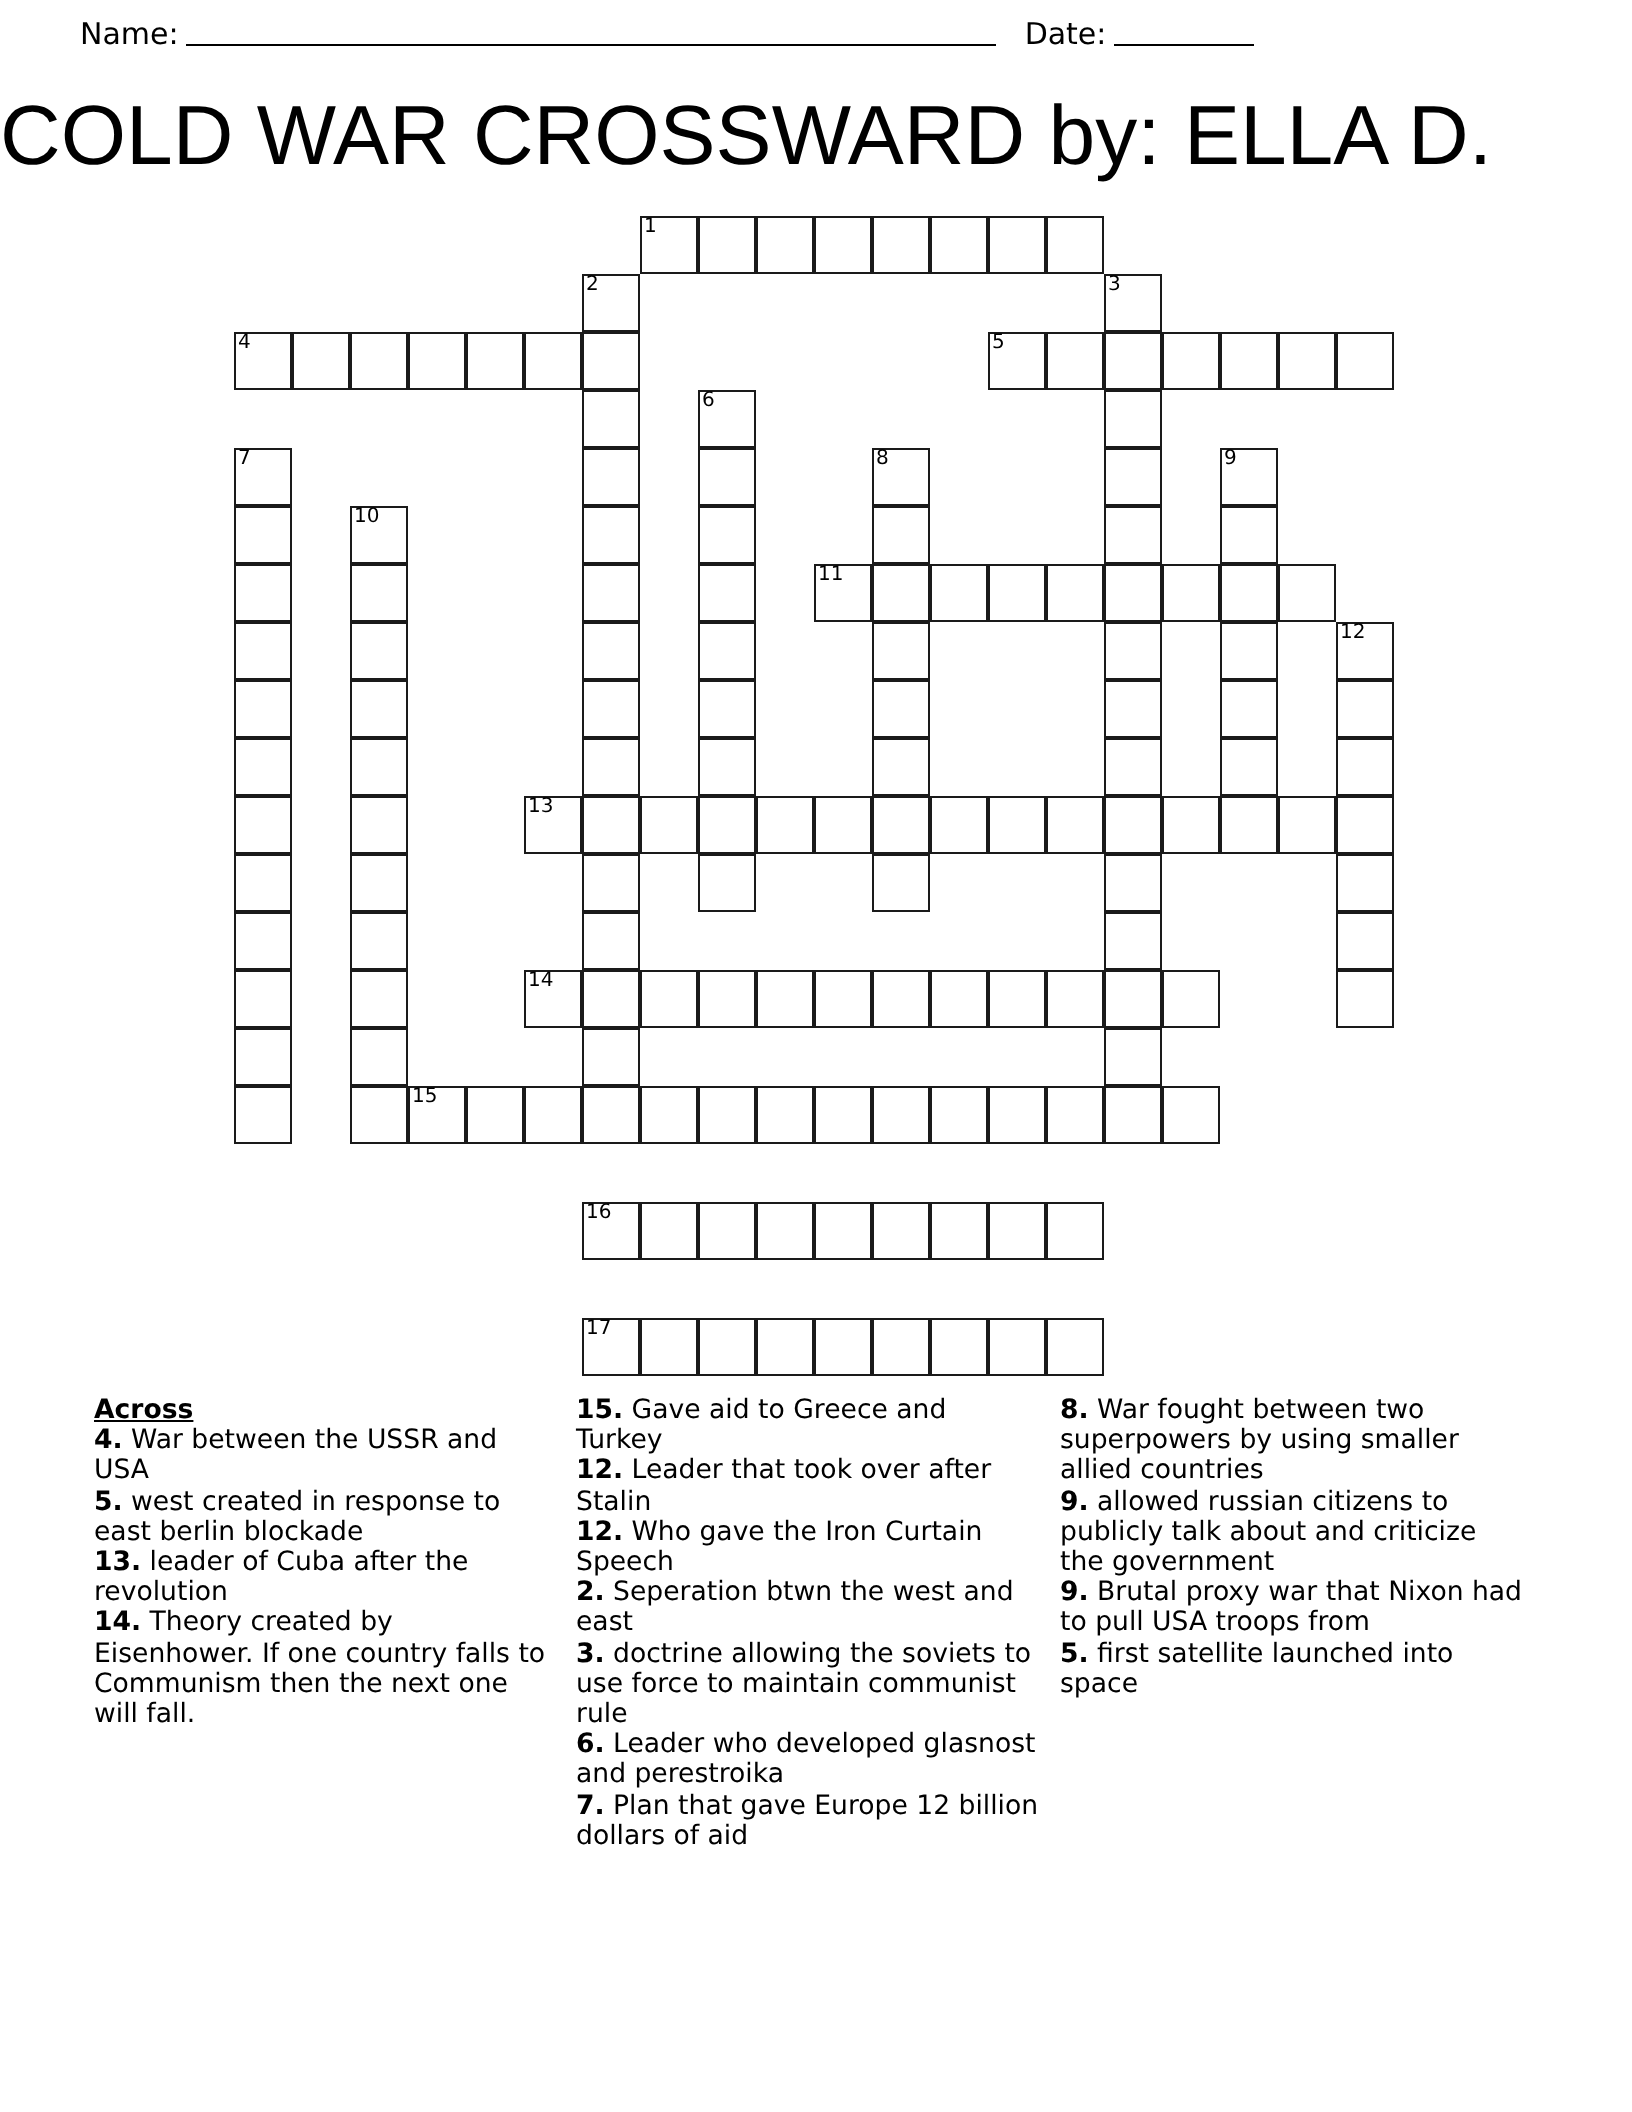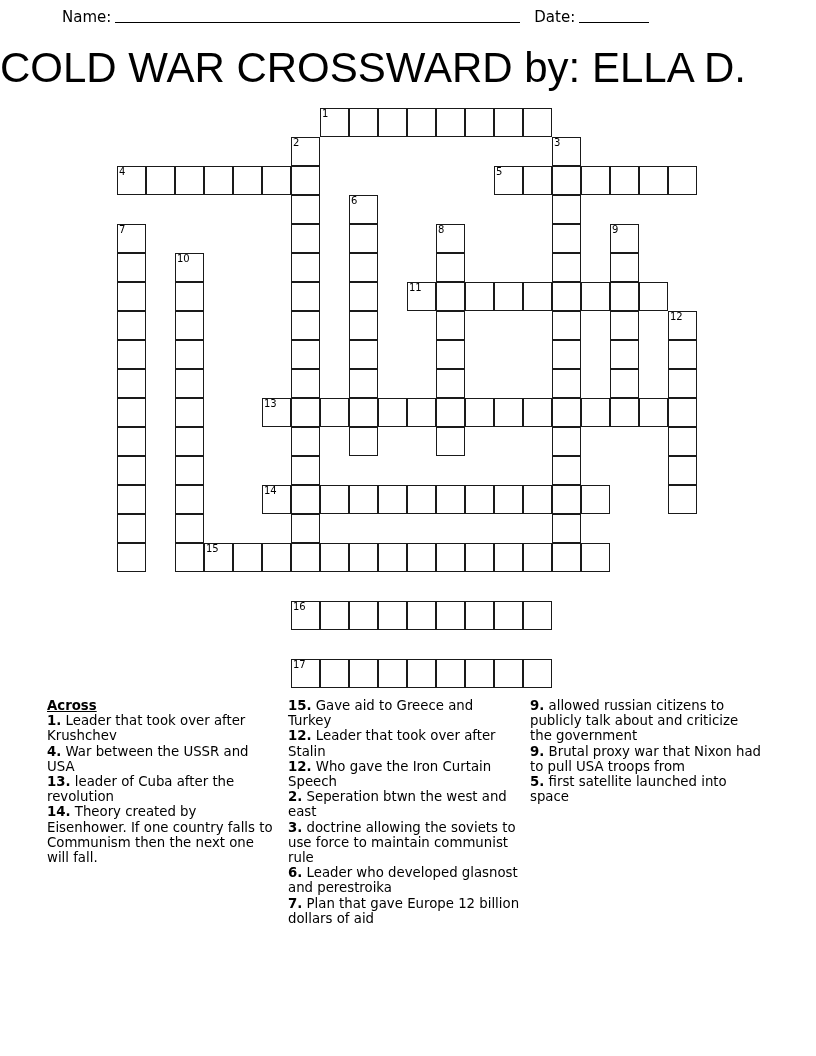--- a/index.html
+++ b/index.html
@@ -20,21 +20,21 @@
   .header-row {
     position: absolute;
     left: 0;
     top: 0;
     width: 816px;
     height: 26px;
     display: flex;
     align-items: flex-end;
     font-size: 15px;
   }
-  .name-label { margin-left: 62px; white-space: nowrap; }
+  .name-label { margin-left: 40px; white-space: nowrap; }
   .name-rule {
     flex: 0 0 405px;
     border-bottom: 1.3px solid #000;
     margin: 0 0 3px 4px;
     height: 13px;
   }
   .date-label { margin-left: 14px; white-space: nowrap; }
   .date-rule {
     flex: 0 0 70px;
     border-bottom: 1.3px solid #000;
@@ -319,32 +319,33 @@
     <div class="cell" style="left: 407px; top: 659px;"></div>
     <div class="cell" style="left: 436px; top: 659px;"></div>
     <div class="cell" style="left: 465px; top: 659px;"></div>
     <div class="cell" style="left: 494px; top: 659px;"></div>
     <div class="cell" style="left: 523px; top: 659px;"></div>
   </div>
 
 <div id="clues">
   <div class="clue-col col-1">
       <span class="section-head">Across</span>
-      <span class="clue"><b>1.</b> Leader that took over after Krushchev</span>
       <span class="clue"><b>4.</b> War between the USSR and USA</span>
+      <span class="clue"><b>5.</b> west created in response to east berlin blockade</span>
       <span class="clue"><b>13.</b> leader of Cuba after the revolution</span>
       <span class="clue"><b>14.</b> Theory created by Eisenhower. If one country falls to Communism then the next one will fall.</span>
     </div>
   <div class="clue-col col-2">
       <span class="clue"><b>15.</b> Gave aid to Greece and Turkey</span>
       <span class="clue"><b>12.</b> Leader that took over after Stalin</span>
       <span class="clue"><b>12.</b> Who gave the Iron Curtain Speech</span>
       <span class="clue"><b>2.</b> Seperation btwn the west and east</span>
       <span class="clue"><b>3.</b> doctrine allowing the soviets to use force to maintain communist rule</span>
       <span class="clue"><b>6.</b> Leader who developed glasnost and perestroika</span>
       <span class="clue"><b>7.</b> Plan that gave Europe 12 billion dollars of aid</span>
     </div>
   <div class="clue-col col-3">
+      <span class="clue"><b>8.</b> War fought between two superpowers by using smaller allied countries</span>
       <span class="clue"><b>9.</b> allowed russian citizens to publicly talk about and criticize the government</span>
       <span class="clue"><b>9.</b> Brutal proxy war that Nixon had to pull USA troops from</span>
       <span class="clue"><b>5.</b> first satellite launched into space</span>
     </div>
 </div>
 
 </body></html>

